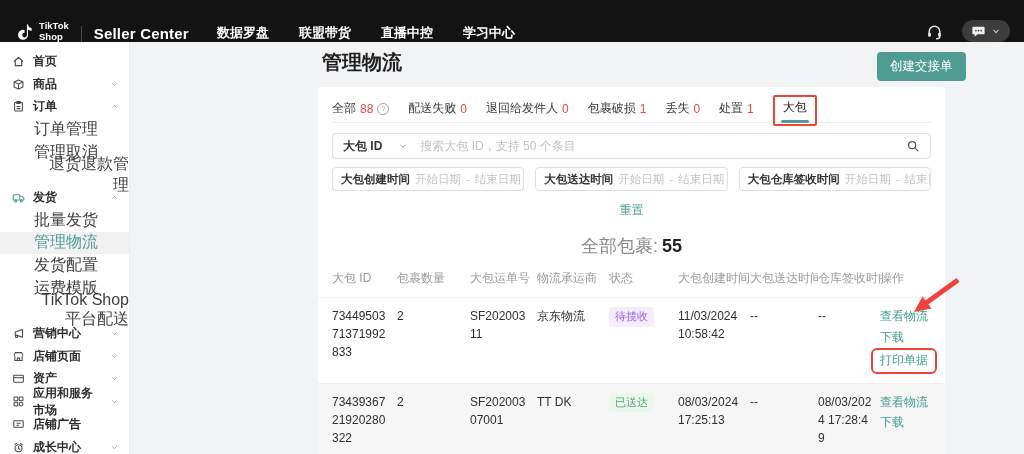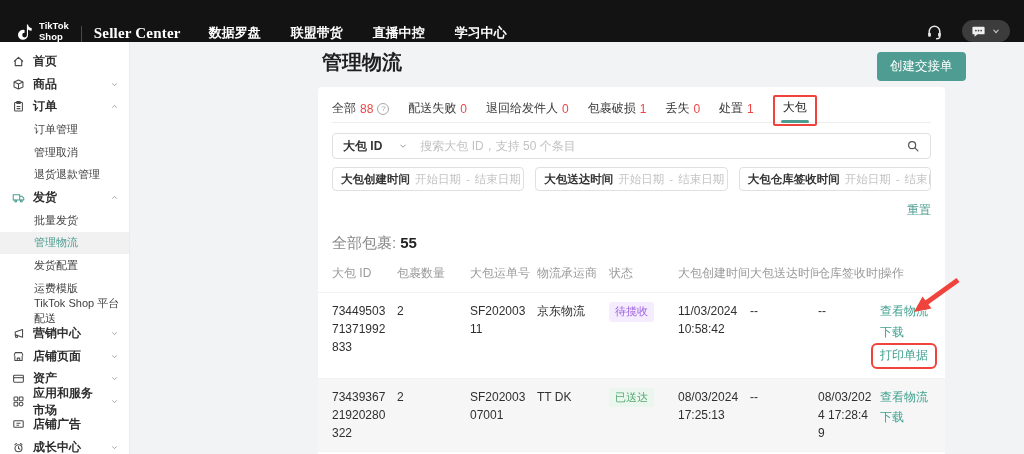--- a/index.html
+++ b/index.html
@@ -4,34 +4,34 @@
 <style>
   * { margin:0; padding:0; box-sizing:border-box; }
   html,body { width:1024px; height:454px; overflow:hidden; background:#f2f3f5;
     font-family:"Liberation Sans","DejaVu Sans",sans-serif; }
 
   
   .navbar { height:42px; background:#131313; display:flex; align-items:flex-end; padding:0 14px; }
   .logo-wrap { display:flex; align-items:center; gap:5px; }
   .logo-text { color:#fff; font-size:9.5px; font-weight:700; line-height:1.1; }
   .nav-divider { width:1px; height:16px; background:#4a4a4a; margin:0 12px; }
-  .nav-product { color:#fff; font-size:15px; font-weight:700; margin-right:28px; letter-spacing:.2px;font-family:Liberation Serif, serif; }
+  .nav-product { color:#fff; font-size:15px; font-weight:700; margin-right:28px; letter-spacing:.2px; }
   .nav-link { color:#fff; font-size:13px; font-weight:600; margin-right:30px; cursor:pointer; }
   .nav-right { margin-left:auto; display:flex; align-items:center; gap:18px; }
   .nav-pill { background:#3c3c3c; border-radius:12px; height:22px; padding:0 9px; display:flex; align-items:center; gap:5px; cursor:pointer; }
 
   
   .layout { display:flex; height:414px; }
 
   
   .sidebar { width:130px; background:#fff; border-right:1px solid #ececec; padding-top:8px; overflow:hidden; flex:none; }
   .side-item { height:22.7px; display:flex; align-items:center; gap:8px; padding:0 10px 0 12px;
     font-size:12px; font-weight:700; color:#2d2d2d; cursor:pointer; }
   .side-item .chev { margin-left:auto; display:flex; }
-  .side-sub { height:22.7px; display:flex; align-items:center; padding-left:34px; font-size:11px; color:#3f3f3f; cursor:pointer; }
+  .side-sub { height:22.7px; display:flex; align-items:center; padding-left:34px; font-size:16px; color:#3f3f3f; cursor:pointer;text-align:right; }
   .side-sub.selected { background:#f1f1f1; color:#4f9d92; }
   .icon { display:inline-flex; flex:none; }
 
   
   .main { flex:1; position:relative; background:#f2f3f5; }
   .page-title { position:absolute; left:192px; top:7px; font-size:20px; font-weight:700; color:#1f1f1f; }
   .create-btn { position:absolute; left:747px; top:10px; background:#4f9d92; color:#fff; border:none;
     border-radius:4px; font-size:12.5px; padding:6px 13px; cursor:pointer; font-family:inherit; }
 
   .panel { position:absolute; left:188px; top:45px; width:627px; height:380px; background:#fff;
@@ -55,24 +55,24 @@
   .search-bar .chev { margin:0 12px 0 16px; display:flex; }
   .search-placeholder { color:#c2c2c2; flex:1; }
 
   
   .filters { margin-top:8px; display:flex; gap:11px; }
   .filter { flex:1; height:24px; border:1px solid #e0e0e0; border-radius:4px; display:flex;
     align-items:center; padding:0 8px; font-size:11.5px; gap:5px; overflow:hidden; cursor:pointer; }
   .filter .flabel { font-weight:700; color:#333; white-space:nowrap; }
   .filter .ph { color:#c3c3c3; white-space:nowrap; }
 
-  .reset-row { margin-top:9px; text-align:right; }
+  .reset-row { margin-top:9px; text-align:center; }
   .reset-link { color:#4f9d92; font-size:12px; cursor:pointer; }
 
-  .summary { margin-top:15px; font-size:15px; color:#8a8a8a; }
+  .summary { margin-top:15px; font-size:18px; color:#8a8a8a;text-align:center; }
   .summary b { color:#222; margin-left:4px; }
 
   
   .grid { display:grid; grid-template-columns:65px 73px 67px 72px 69px 72px 68px 62px 1fr; }
   .thead { font-size:12px; color:#9b9b9b; padding:12px 14px 10px; margin:0 -14px; }
   .thead > div { padding-right:8px; white-space:nowrap; overflow:hidden; }
   .trow { font-size:12px; color:#2f2f2f; padding:9px 14px; margin:0 -14px; border-top:1px solid #f2f2f2; align-items:start; }
   .trow.alt { background:#f6f6f6; }
   .cell { padding-right:8px; word-break:break-all; line-height:1.5; }
   .badge { display:inline-block; font-size:11px; padding:1px 6px 2px; border-radius:3px; white-space:nowrap; }

